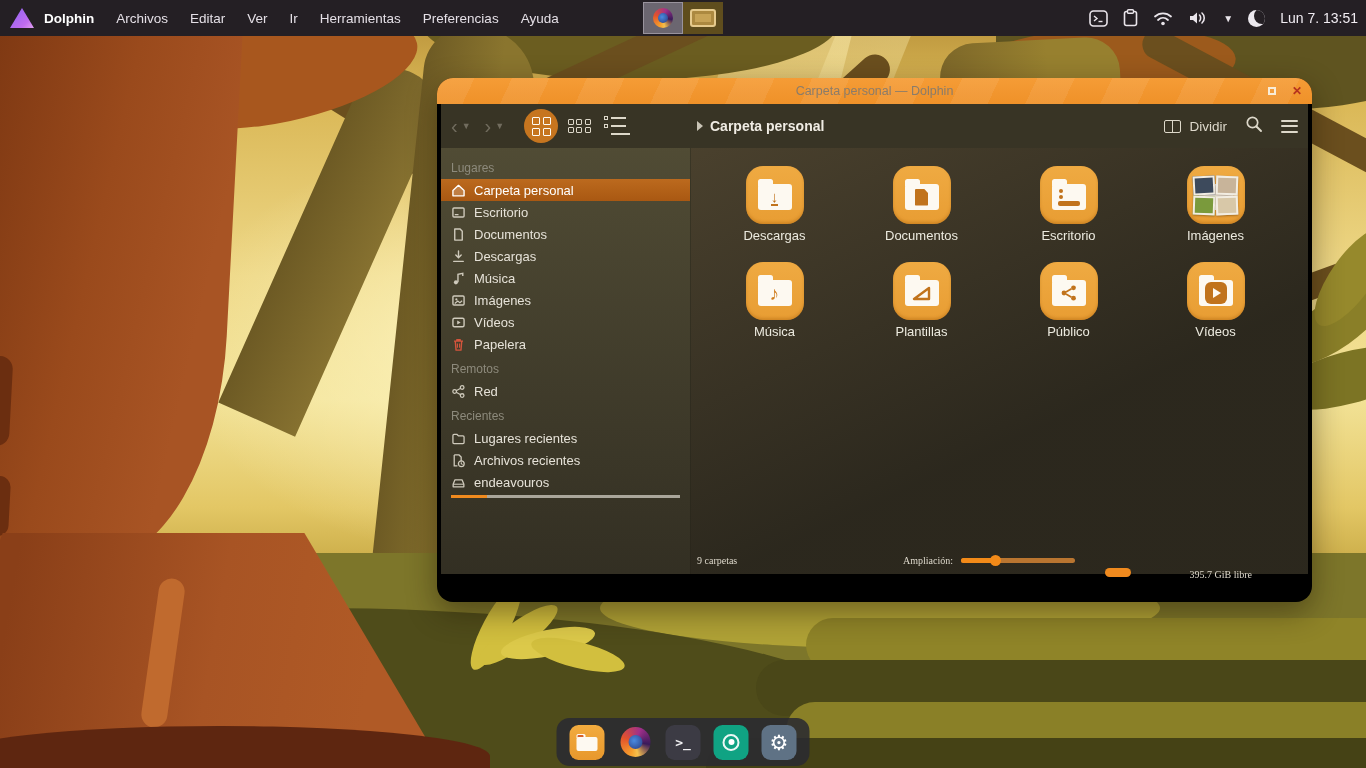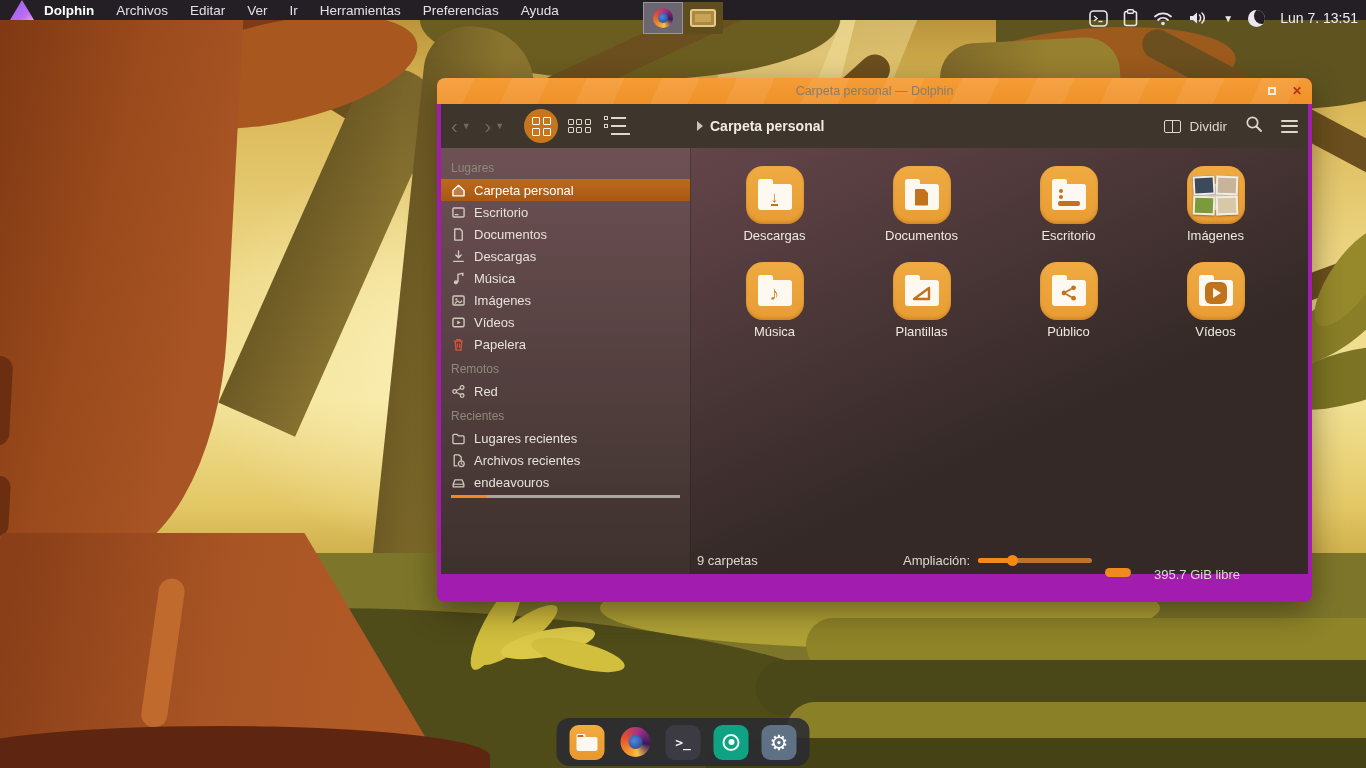--- a/index.html
+++ b/index.html
@@ -46,21 +46,21 @@
   .t4 { left:530px; bottom:100px; transform:rotate(14deg); }
   .red-trunk-top { top:-20px; left:-70px; width:300px; height:580px; background:linear-gradient(100deg,#7c3712 12%,#9a4a1c 52%,#a85424 82%); border-radius:0 0 40% 20%; transform:rotate(3deg); }
   .knot { background:#6b2e10; border-radius:20px; }
   .k1 { left:62px; top:380px; width:26px; height:90px; }
   .k2 { left:70px; top:500px; width:22px; height:60px; }
   .red-trunk-bot { bottom:0; left:-90px; width:580px; height:235px; background:linear-gradient(100deg,#8a3f18 18%,#a85424 52%,#b05a26 78%); clip-path:polygon(16% 0, 68% 0, 92% 100%, 0 100%); }
   .red-streak { bottom:40px; left:150px; width:26px; height:150px; background:#c06a2e; border-radius:14px; transform:rotate(8deg); }
   .red-base { bottom:-18px; left:-50px; width:540px; height:60px; background:#5e2610; border-radius:50% 50% 0 0; }
 
   
-  .panel { position:absolute; top:0; left:0; width:1366px; height:20px; background:#241f24; z-index:6; display:flex; align-items:center; color:#e9e4ea; font-size:13.5px; }
+  .panel { position:absolute; top:0; left:0; width:1366px; height:36px; background:#241f24; z-index:6; display:flex; align-items:center; color:#e9e4ea; font-size:13.5px; }
   .panel-left { display:flex; align-items:center; gap:22px; padding-left:10px; }
   .logo-tri { width:24px; height:20px; clip-path:polygon(50% 0,100% 100%,0 100%); background:linear-gradient(135deg,#8b63f0,#c06cf0 70%,#e0a0f0); }
   .appname { font-weight:bold; color:#ffffff; margin-left:-12px; }
   .menu-item { color:#e4dfe6; cursor:default; }
   .panel-center { position:absolute; left:50%; top:2px; transform:translateX(-50%); display:flex; height:32px; }
   .task { width:40px; height:32px; display:flex; align-items:center; justify-content:center; }
   .task-ff { background:#6b6670; border:1px solid #99939d; }
   .task-dolphin { background:#5f4d1d; }
   .mini-box { width:26px; height:18px; background:#c7a356; border:2px solid #e6ca8c; border-radius:3px; box-shadow:inset 0 0 0 3px #ac8940; }
   .panel-right { position:absolute; right:8px; top:0; height:36px; display:flex; align-items:center; gap:15px; }
@@ -68,21 +68,21 @@
   .chevron-down { font-size:10px; color:#e9e4ea; }
   .moon { width:17px; height:17px; border-radius:50%; background:#ece8ee; position:relative; overflow:hidden; }
   .moon::after { content:""; position:absolute; left:6px; top:-2px; width:16px; height:16px; border-radius:50%; background:#241f24; }
   .clock { font-size:14px; color:#f0ecf2; white-space:nowrap; }
 
   
   .ff { width:20px; height:20px; border-radius:50%; background:conic-gradient(from 200deg,#f5a02c,#e3522c 90deg,#a0308a 180deg,#3a1a5a 260deg,#f5c04c 330deg,#f5a02c); position:relative; }
   .ff::after { content:""; position:absolute; left:5px; top:5px; width:10px; height:10px; border-radius:50%; background:radial-gradient(circle at 40% 40%, #4a8ae0, #2a3a80); }
 
   
-  .window { position:absolute; left:437px; top:78px; width:875px; height:524px; z-index:3; background:#a21caf; border-radius:8px; box-shadow:0 10px 30px rgba(30,20,5,.45); overflow:hidden; }
+  .window { position:absolute; left:437px; top:78px; width:875px; height:524px; z-index:3; background:#000000; border-radius:16px; box-shadow:0 10px 30px rgba(30,20,5,.45); overflow:hidden; }
   .titlebar { height:26px; background:linear-gradient(180deg,#f59c36,#ef9129); position:relative; display:flex; align-items:center; justify-content:center; }
   .titlebar::before { content:""; position:absolute; inset:0; background:repeating-linear-gradient(115deg, rgba(255,255,255,.07) 0 34px, rgba(255,255,255,0) 34px 68px); }
   .title-text { font-size:12.5px; color:#8a7c6a; position:relative; }
   .win-controls { position:absolute; right:10px; top:0; height:26px; display:flex; align-items:center; gap:16px; }
   .min-glyph { width:9px; height:2px; background:#f8ecd8; }
   .max-glyph { width:8px; height:8px; border:2px solid #f8ecd8; }
   .close-glyph { color:#b5321f; font-size:12px; font-weight:bold; line-height:1; }
   .window-content { margin:0 4px; height:470px; display:flex; flex-direction:column; }
   .toolbar { height:44px; background:rgba(58,54,39,.96); display:flex; align-items:center; position:relative; padding-left:10px; }
   .nav-btn { display:flex; align-items:center; color:#716c5e; margin-right:14px; }
@@ -131,21 +131,21 @@
   .g-desktop b { position:absolute; left:0; bottom:0; width:22px; height:5px; border-radius:2px; background:#c1731c; }
   .g-music { color:#cf7d1e; font-size:19px; line-height:1; }
   .g-video { width:22px; height:22px; background:#c1731c; border-radius:6px; display:flex; align-items:center; justify-content:center; }
   .g-video i { width:0; height:0; border-left:8px solid #fdf9f1; border-top:5.5px solid transparent; border-bottom:5.5px solid transparent; margin-left:2px; }
   .photos { position:absolute; left:6px; top:10px; width:46px; height:38px; display:grid; grid-template-columns:22px 22px; grid-gap:1px; }
   .photos i { border:2px solid #f2ede2; box-shadow:0 1px 2px rgba(60,30,0,.4); }
   .ph1 { background:#3d4a5c; transform:rotate(-3deg); }
   .ph2 { background:#c8b49a; transform:rotate(2deg); }
   .ph3 { background:#7a9a3c; transform:rotate(2deg); }
   .ph4 { background:#d8c8a8; transform:rotate(-2deg); }
-  .statusbar { position:absolute; left:0; right:12px; bottom:0; height:28px; display:flex; align-items:center; font-size:13px; color:#ded9cc; }
+  .statusbar { position:absolute; left:0; right:0; bottom:0; height:28px; display:flex; align-items:center; font-size:10px; color:#ded9cc;font-family:Liberation Serif, serif; }
   .sb-count { margin-left:6px; }
   .zoomctl { position:absolute; left:212px; display:flex; align-items:center; gap:8px; }
   .slider { width:114px; height:5px; border-radius:3px; background:#b97530; position:relative; }
   .slider-fill { position:absolute; left:0; top:0; height:5px; border-radius:3px; background:#f28a18; }
   .slider-handle { position:absolute; top:-3px; width:11px; height:11px; border-radius:50%; background:#f28a18; }
   .sb-free { position:absolute; right:56px;margin-top:28px; }
   .scroll-pill { position:absolute; left:668px; top:490px; width:26px; height:9px; border-radius:4.5px; background:#f08a1e; z-index:5; }
 
   
   .sicon { width:15px; height:15px; flex:0 0 15px; }

